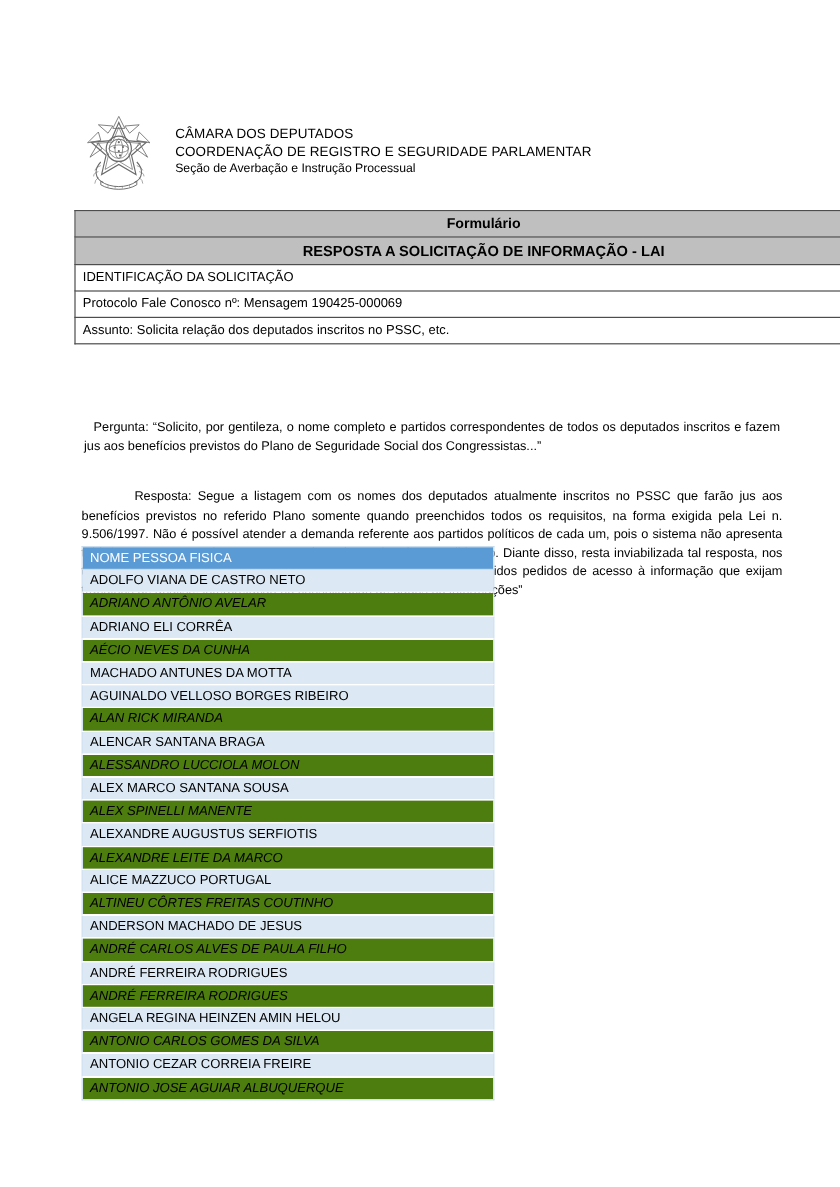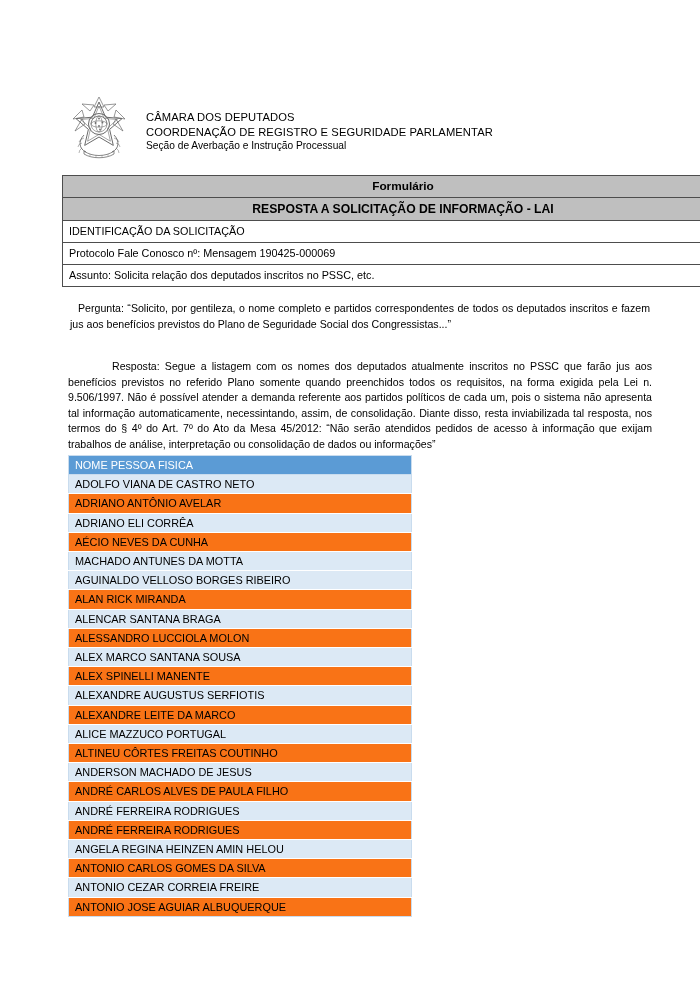--- a/index.html
+++ b/index.html
@@ -25,21 +25,21 @@
     background: #ffffff;
   }
 
   
   .letterhead {
     position: absolute;
     left: 70px;
     top: 93px;
     width: 580px;
     display: flex;
-    align-items: center;
+    align-items: flex-start;
   }
   .emblem {
     width: 58px;
     height: 66px;
     flex: 0 0 58px;
     margin-right: 18px;
   }
   .emblem svg { display: block; }
   .letterhead-text {
     padding-top: 12px;
@@ -90,20 +90,21 @@
     white-space: nowrap;
   }
 
   
   .para {
     position: absolute;
     font-size: 10.6px;
     line-height: 15.6px;
     text-align: justify;
     color: #000;
+    margin-top: 48px;
   }
   .para-question {
     left: 70px;
     top: 301px;
     width: 580px;
     text-indent: 8px;
   }
   .para-answer {
     left: 68px;
     top: 359px;
@@ -135,21 +136,22 @@
     background: #5b9bd5;
     color: #ffffff;
     font-weight: normal;
     border-bottom: 1px solid #c9dcee;
     border-top: 1px solid #c9dcee;
   }
   .names-table tr.odd td {
     background: #dce9f5;
   }
   .names-table tr.even td {
-    background: #f97316;
+    background: #4d7c0f;
+    font-style: italic;
   }
   .names-table tr.last td {
     border-bottom: 1px solid #c9dcee;
   }
 </style>
 </head>
 <body>
 
 <div class="page">
 

